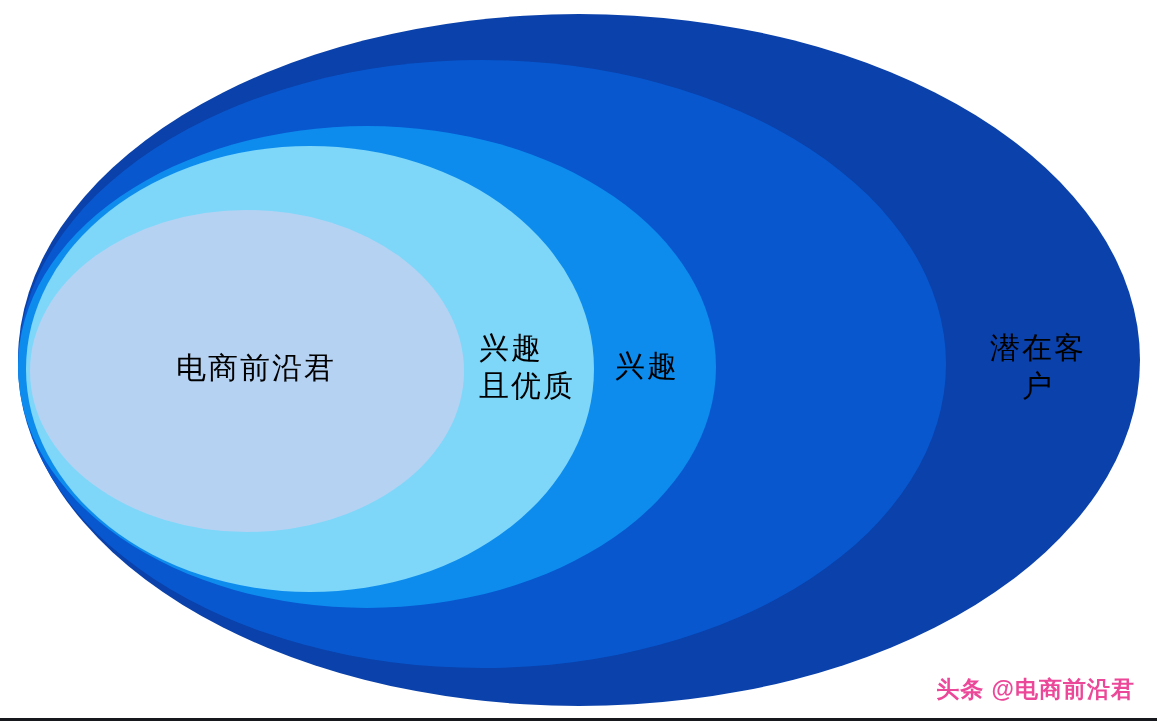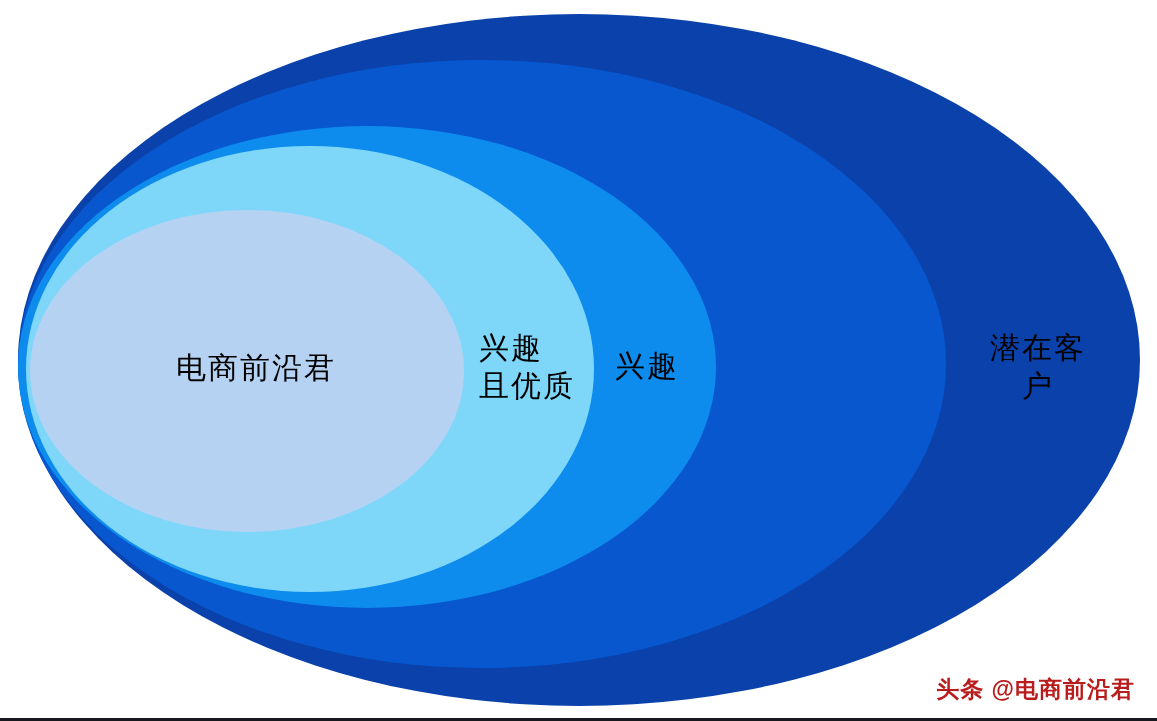--- a/index.html
+++ b/index.html
@@ -69,17 +69,17 @@
   <div class="ellipse e2" style="background: rgb(13, 140, 238);"></div>
   <div class="ellipse e3" style="background: rgb(126, 215, 249);"></div>
   <div class="ellipse e4" style="background: rgb(181, 210, 243);"></div>
 
   <div class="layer-label l0">潜在客户</div>
   <div class="layer-label l2">兴趣</div>
   <div class="layer-label l3">兴趣
 且优质</div>
   <div class="layer-label l4">电商前沿君</div>
 
-  <div class="watermark" style="color: #b91c1c;">头条 @电商前沿君</div>
+  <div class="watermark" style="color: #ec4899;">头条 @电商前沿君</div>
 
   <div class="bottom-line" style="background: rgb(22, 24, 29);"></div>
 
 </div>
 
 </body></html>

